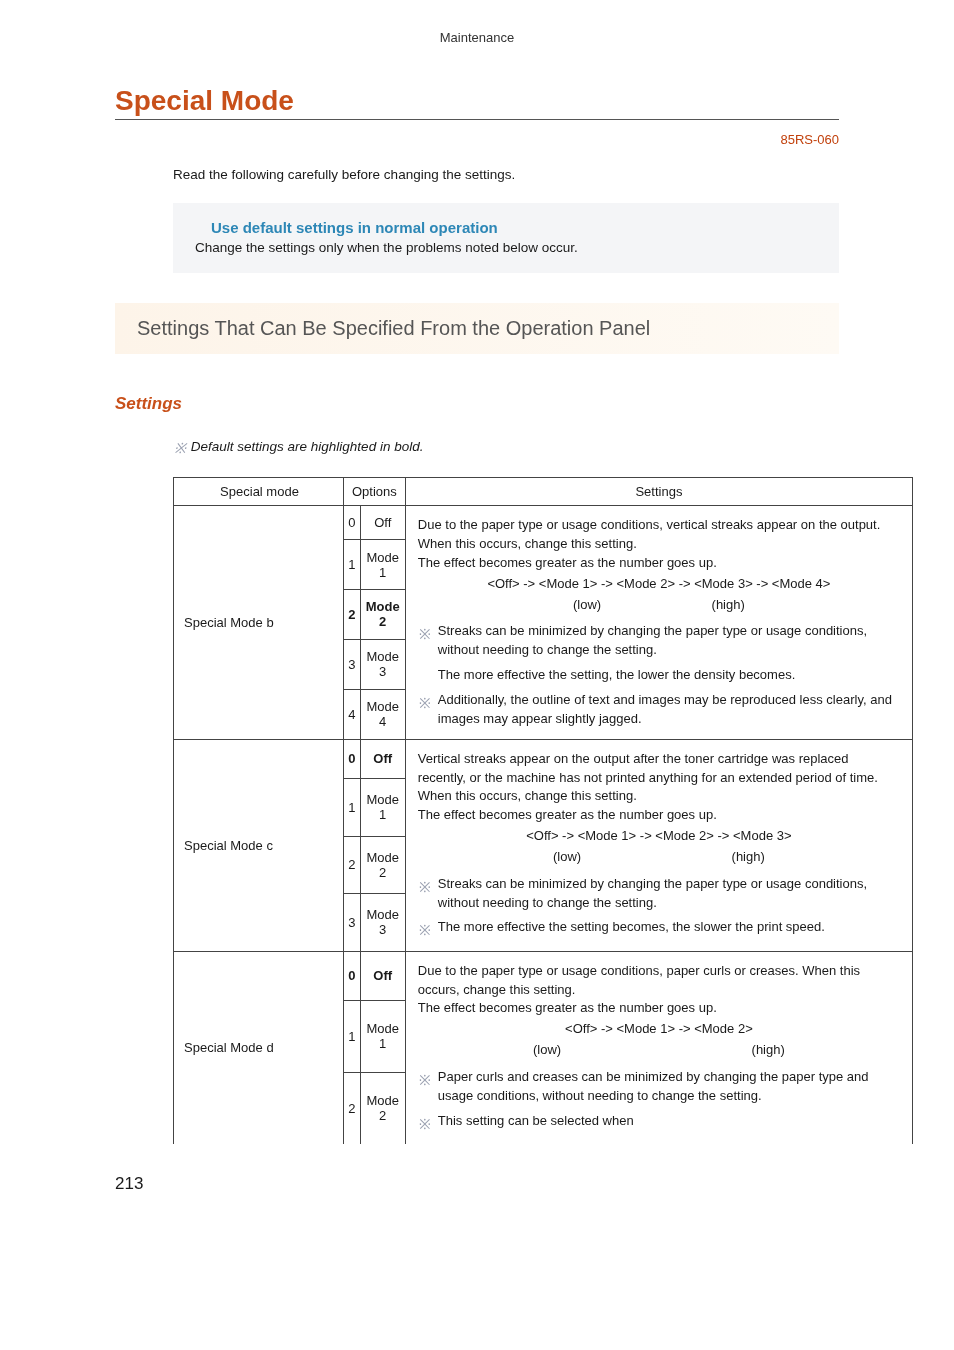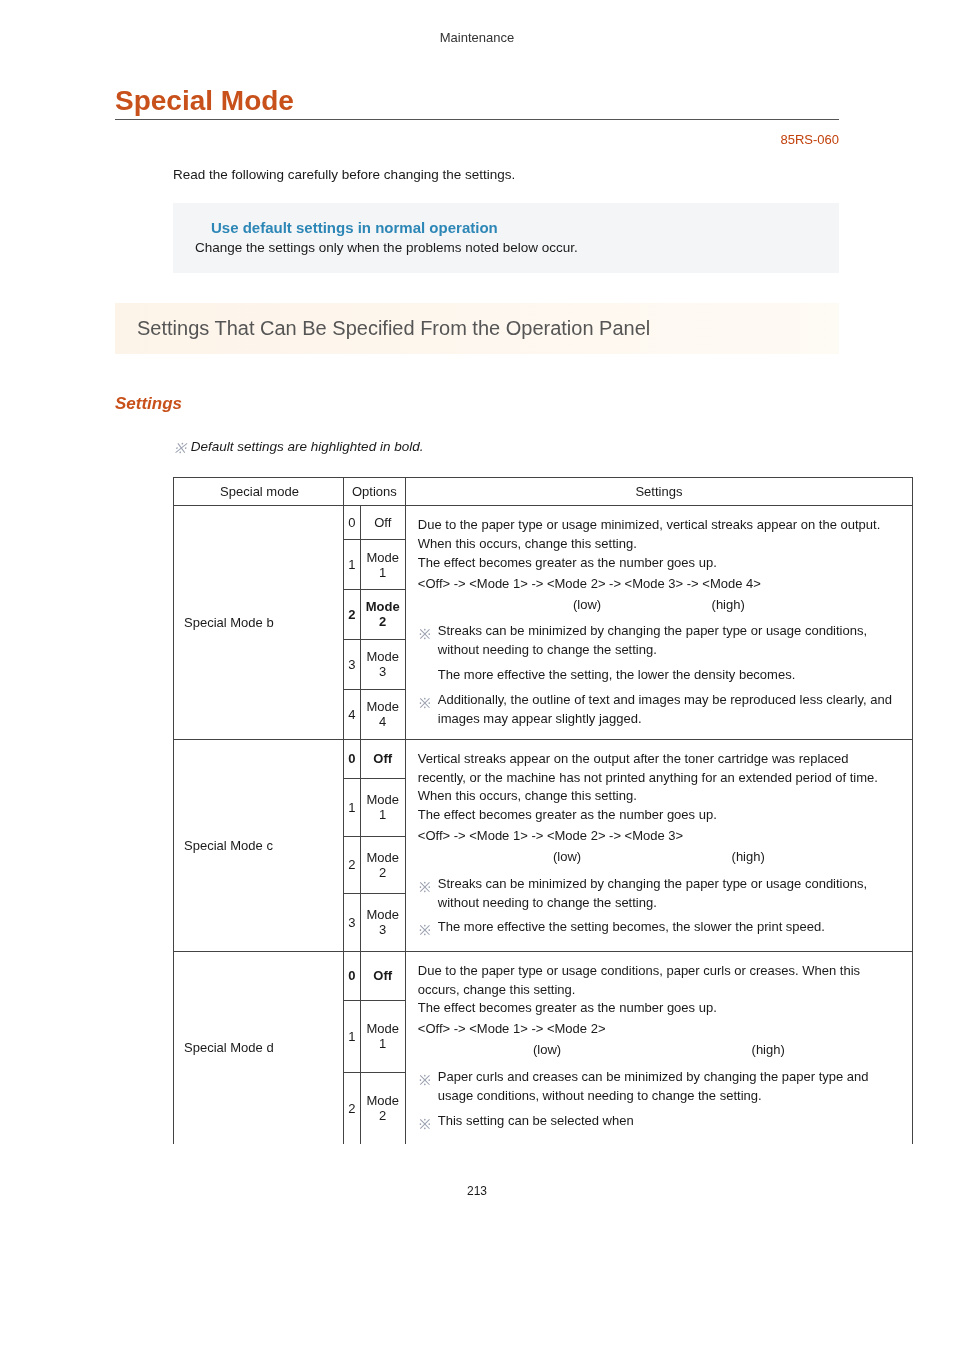--- a/index.html
+++ b/index.html
@@ -88,28 +88,28 @@
   table.spec td {
     border: 1px solid #444;
     padding: 6px 0;
     vertical-align: middle;
   }
   .opt-num { width: 16px; text-align: center; padding: 8px 4px !important; }
   .opt-name { width: 44px; text-align: center; padding: 8px 4px !important; }
   .mode-wide { width: 170px; padding-left: 10px !important; }
   .details-cell { padding: 10px 12px !important; line-height: 1.45; }
   .bold { font-weight: bold; }
-  .seq { text-align: left; margin: 2px 0; }
+  .seq { text-align: center; margin: 2px 0; }
   .lowhigh { display: flex; justify-content: space-around; margin: 2px 100px 8px 100px; }
   .lowhigh3 { display: flex; justify-content: space-around; margin: 2px 60px 8px 60px; }
   .lowhigh2 { display: flex; justify-content: space-around; margin: 2px 20px 8px 20px; }
   .note-row { display: flex; gap: 6px; margin-top: 6px; }
   .note-row .asterisk { flex: 0 0 14px; margin-top:2px; }
   .note-row .txt { flex: 1; }
-  .pagenum { text-align: center; margin-top: 40px; font-size: 12px; }
+  .pagenum { text-align: left; margin-top: 30px; font-size: 17px; }
 </style>
 </head>
 <body>
 
 <div class="page">
   <div class="breadcrumb">Maintenance</div>
 
   <h1 class="title">Special Mode</h1>
   <div class="doc-id">85RS-060</div>
 
@@ -141,21 +141,21 @@
         <th>Settings</th>
       </tr>
     </thead>
     <tbody>
 
       <tr>
         <td class="mode-wide" rowspan="5">Special Mode b</td>
         <td class="opt-num">0</td>
         <td class="opt-name">Off</td>
         <td class="details-cell" rowspan="5">
-          <span>Due to the paper type or usage minimized, vertical streaks appear on the output. When this occurs, change this setting.</span><br>
+          <span>Due to the paper type or usage conditions, vertical streaks appear on the output. When this occurs, change this setting.</span><br>
           <span>The effect becomes greater as the number goes up.</span>
           <div class="seq">&lt;Off&gt; -&gt; &lt;Mode 1&gt; -&gt; &lt;Mode 2&gt; -&gt; &lt;Mode 3&gt; -&gt; &lt;Mode 4&gt;</div>
           <div class="lowhigh">
             <span>(low)</span>
             <span>(high)</span>
           </div>
           <div class="note-row">
               <span class="asterisk">※</span>
               <span class="txt">Streaks can be minimized by changing the paper type or usage conditions, without needing to change the setting.</span>
             </div>

